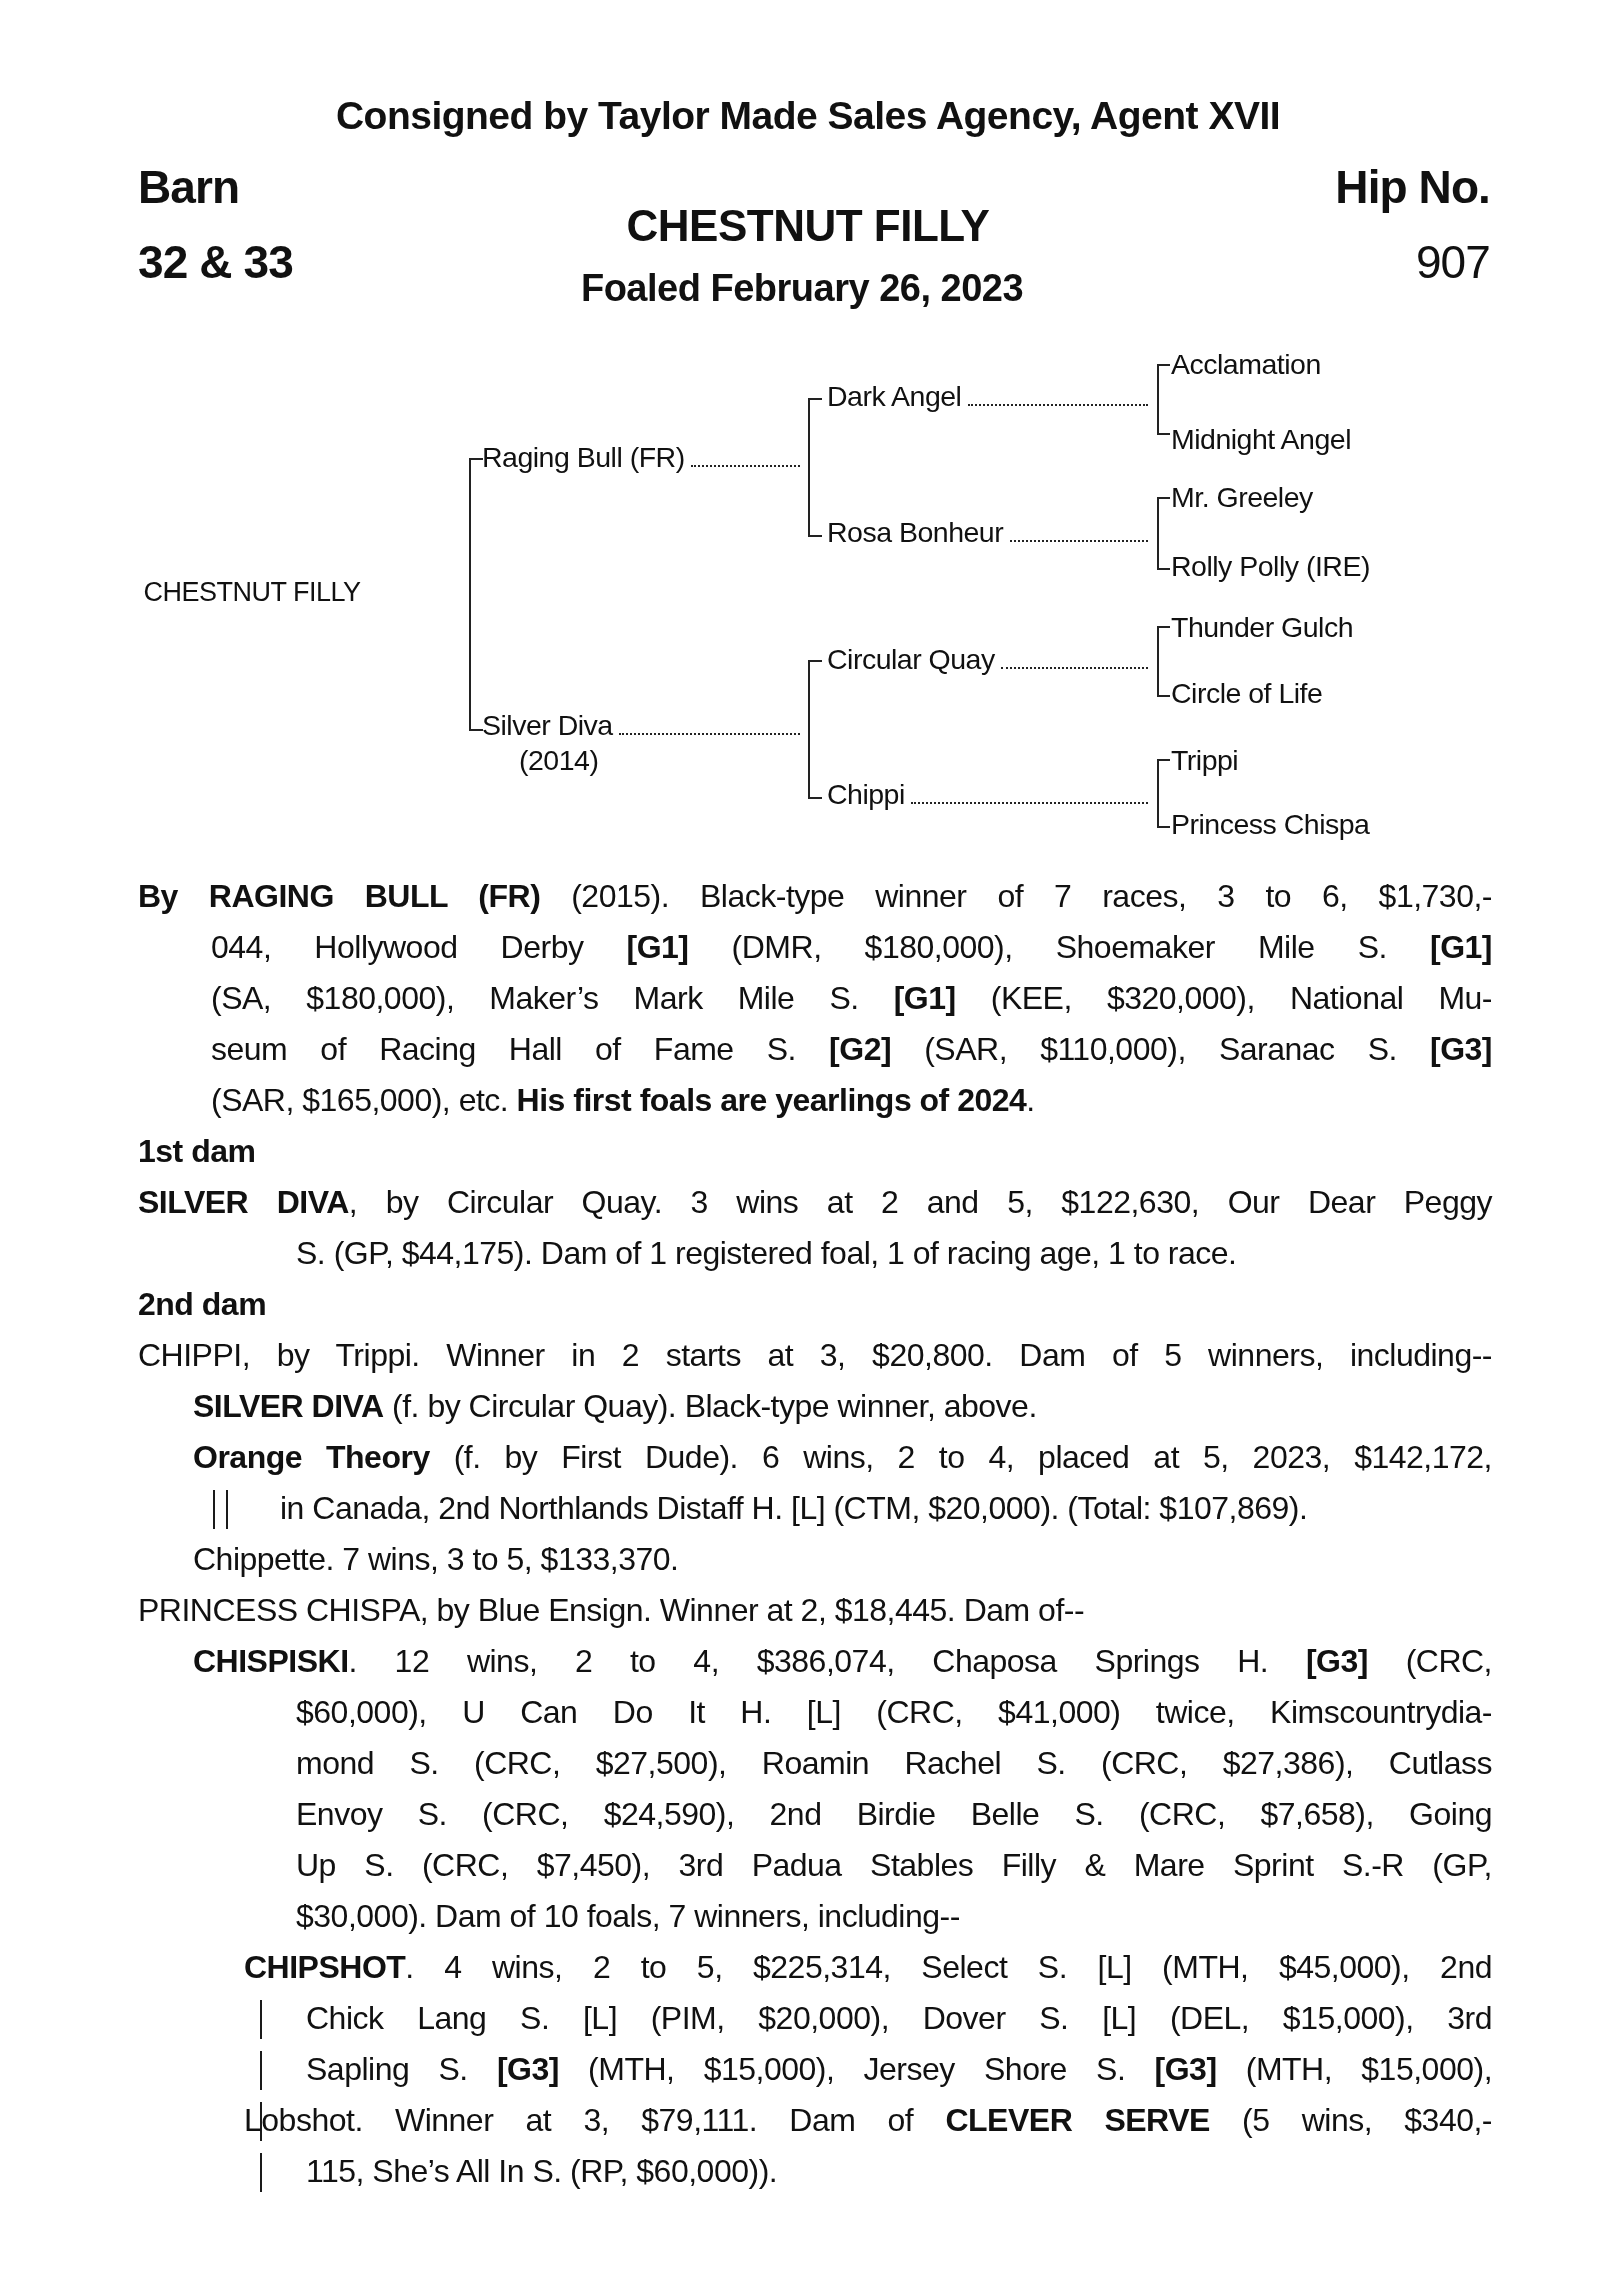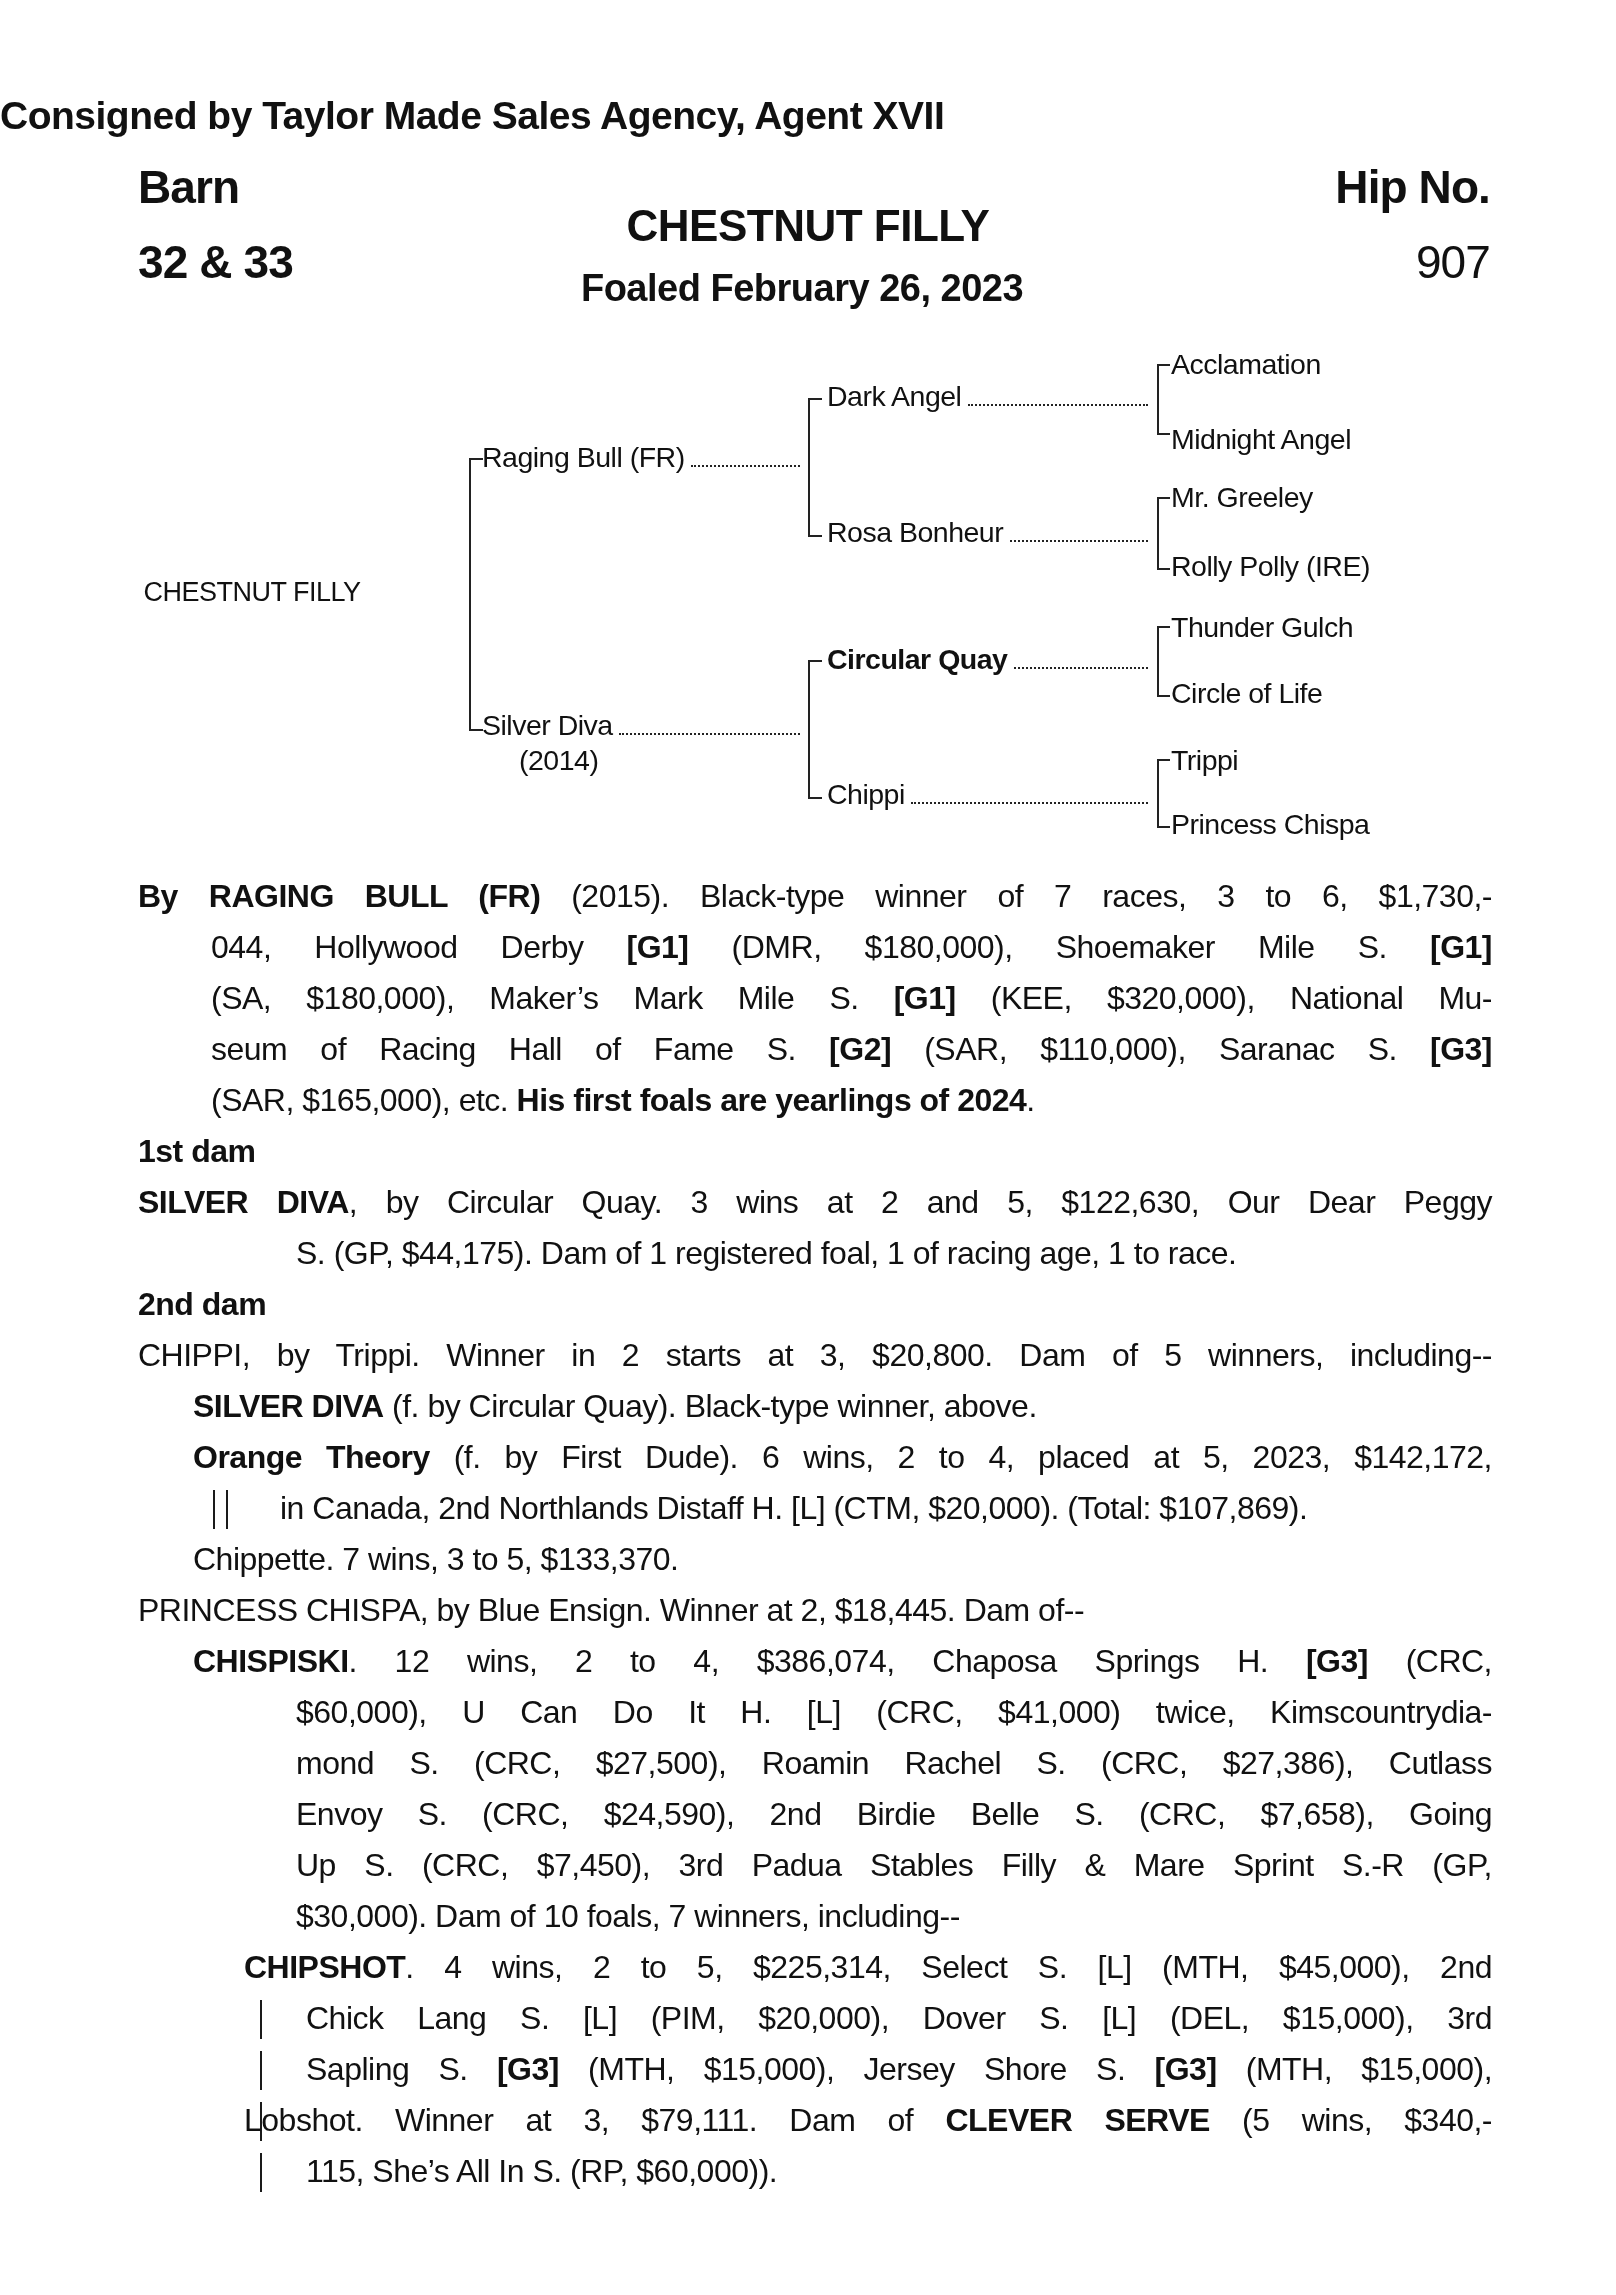--- a/index.html
+++ b/index.html
@@ -4,21 +4,21 @@
 <style>
   html,body{margin:0;padding:0;}
   body{
     width:1616px;height:3227px;position:relative;background:#ffffff;color:#111;
     font-family:"Liberation Sans",sans-serif;
     -webkit-font-smoothing:antialiased;
   }
   .abs{position:absolute;}
   
   .consigned{
-    left:0;top:94px;width:1616px;text-align:left;
+    left:0;top:94px;width:1616px;text-align:center;
     font-size:39px;font-weight:700;letter-spacing:-0.5px;
   }
   .barn-label{left:138px;top:160px;font-size:46px;font-weight:700;letter-spacing:-0.9px;}
   .barn-value{left:138px;top:235px;font-size:46px;font-weight:700;letter-spacing:-0.9px;}
   .hip-label{right:126px;top:160px;font-size:46px;font-weight:700;text-align:right;letter-spacing:-0.9px;}
   .hip-value{right:126px;top:235px;font-size:46px;font-weight:400;text-align:center;letter-spacing:-0.9px;}
   .title{left:0;top:201px;width:1616px;text-align:center;font-size:44px;font-weight:700;letter-spacing:-0.5px;}
   .foaled{left:0;top:267px;width:1604px;text-align:center;font-size:38px;font-weight:700;letter-spacing:-0.5px;}
   
   .tree{left:138px;top:331px;width:1354px;height:542px;}
@@ -61,21 +61,21 @@
   <div class="tsub" style="left:381px;top:413px;">(2014)</div>
 
   <div class="tnode" style="left:689px;top:49px;width:324px;">
     <span class="nm">Dark Angel</span>
     <span class="leader"></span>
   </div>
   <div class="tnode" style="left:689px;top:185px;width:324px;">
     <span class="nm">Rosa Bonheur</span>
     <span class="leader"></span>
   </div>
-  <div class="tnode" style="left:689px;top:312px;width:324px;font-weight:bold;">
+  <div class="tnode" style="left:689px;top:312px;width:324px;">
     <span class="nm">Circular Quay</span>
     <span class="leader"></span>
   </div>
   <div class="tnode" style="left:689px;top:447px;width:324px;">
     <span class="nm">Chippi</span>
     <span class="leader"></span>
   </div>
 
   <div class="tnode" style="left:1033px;top:17px;">
       <span class="nm">Acclamation</span>

